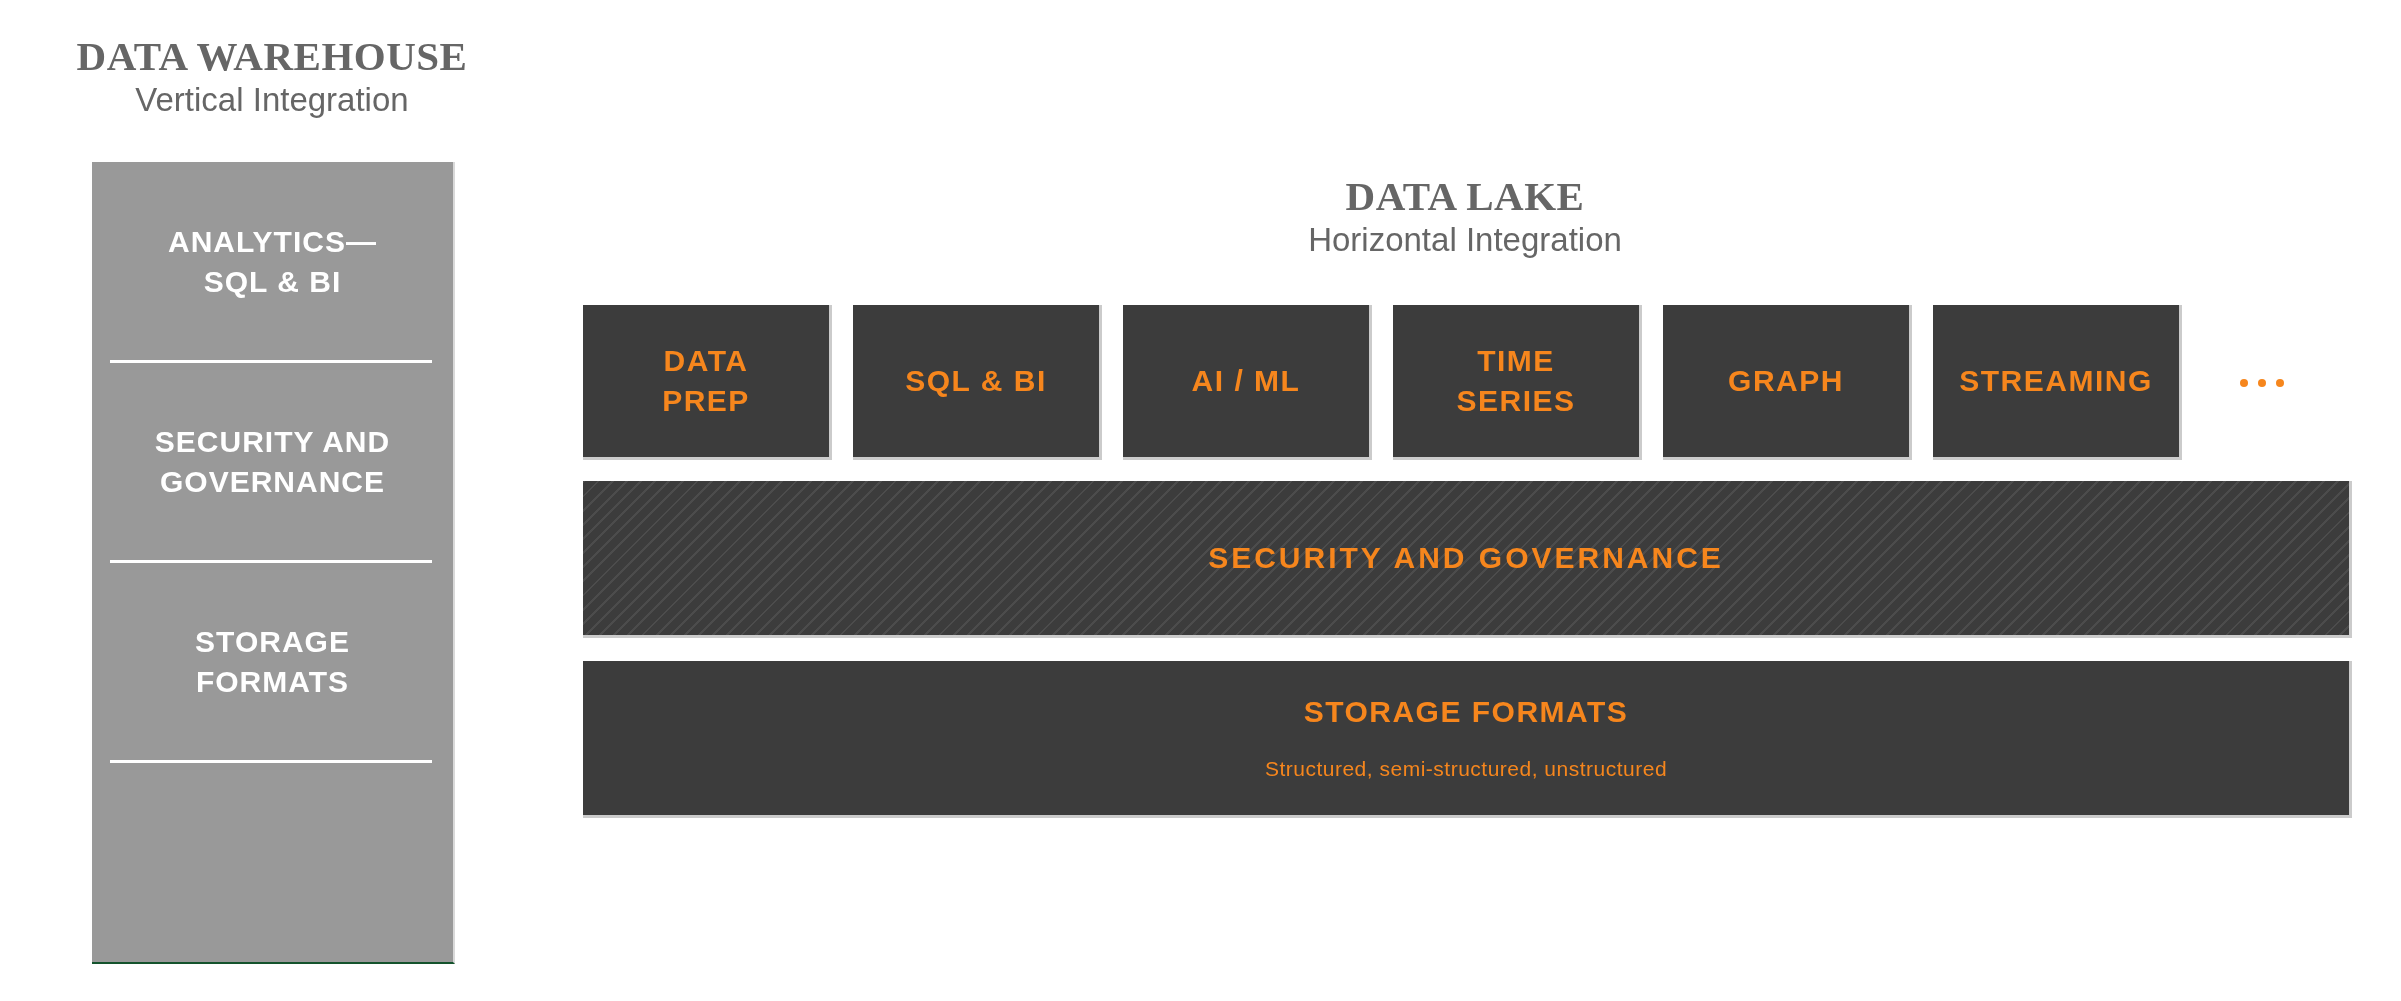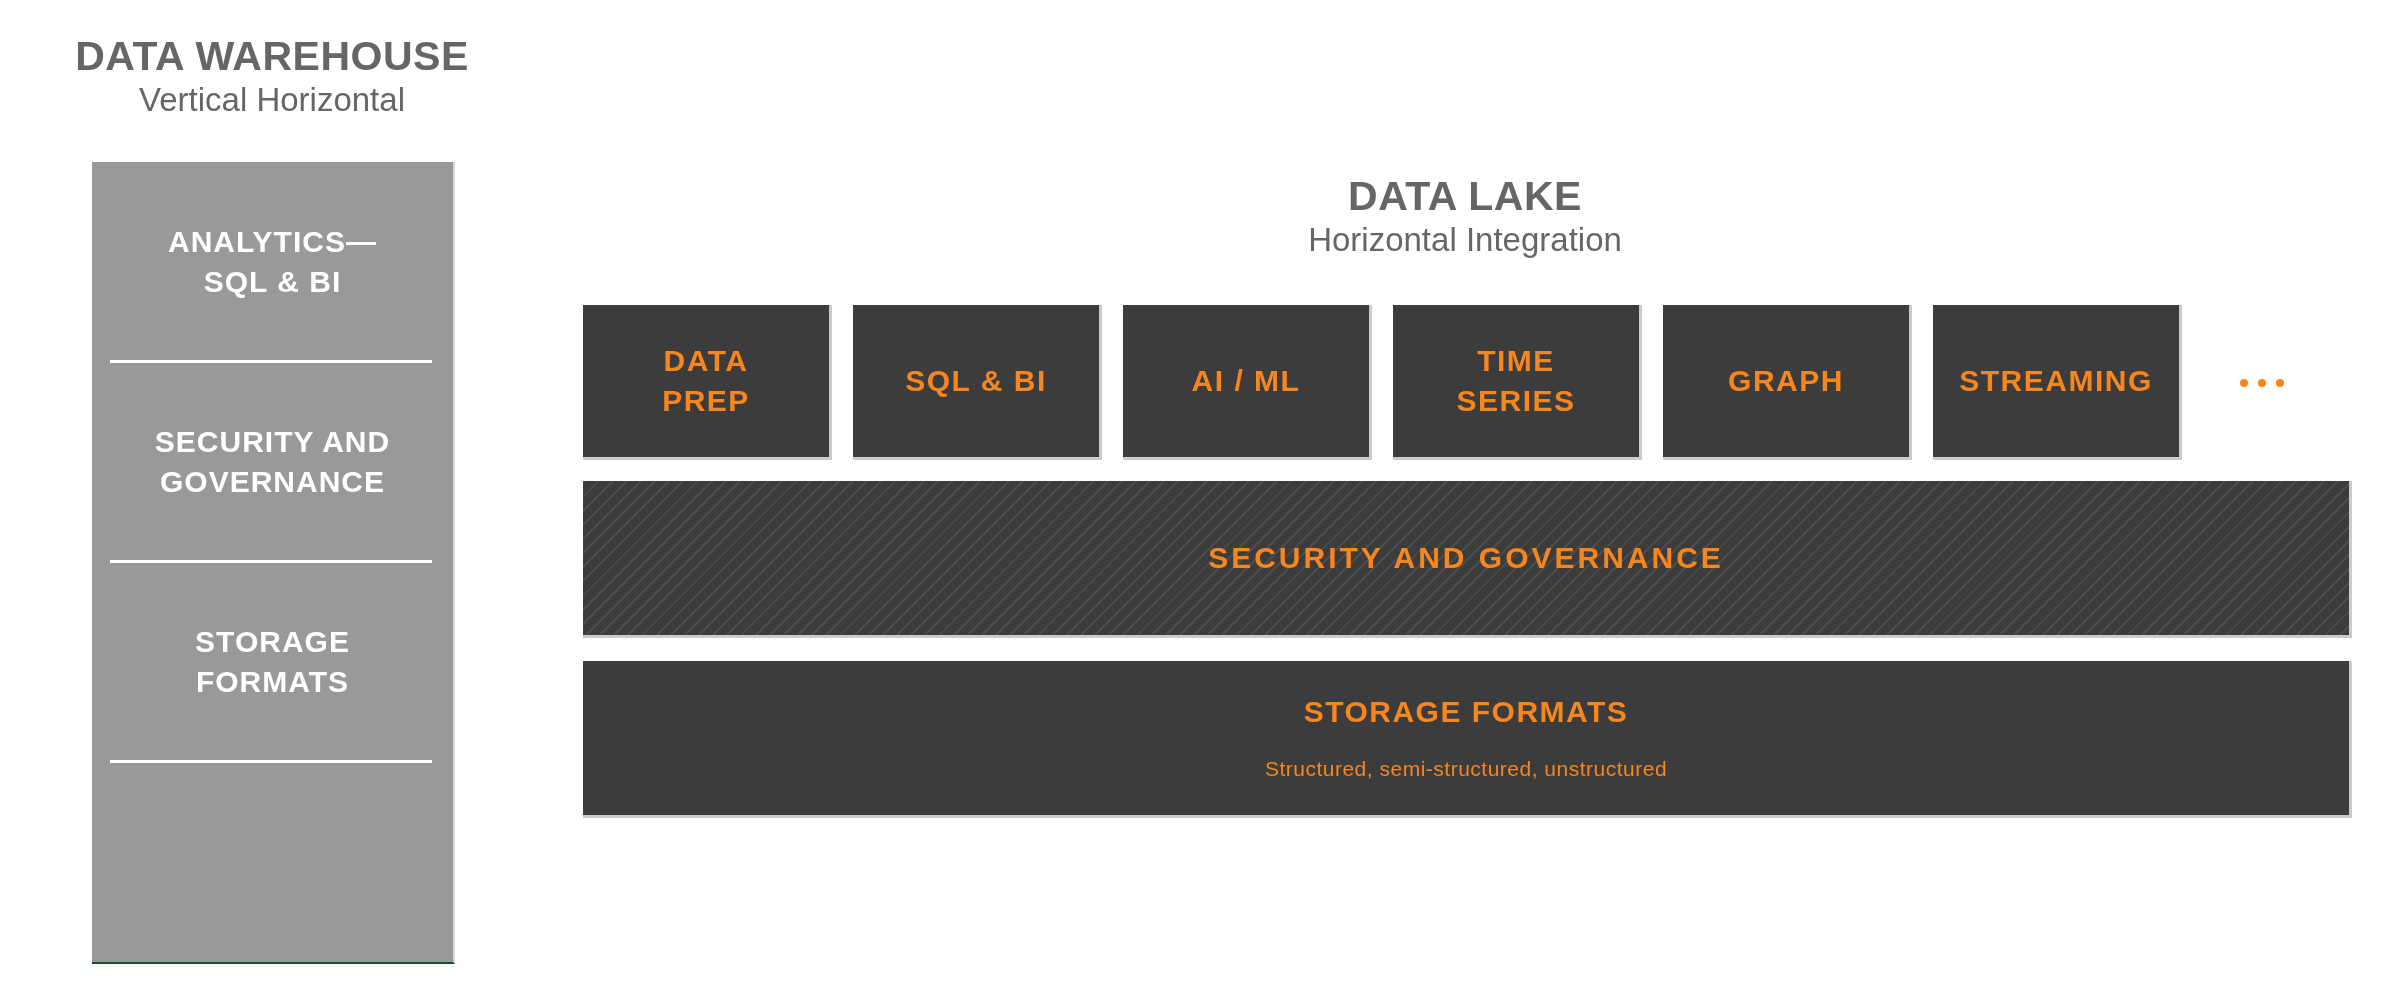--- a/index.html
+++ b/index.html
@@ -17,20 +17,21 @@
   }
 
   
   .heading { position: absolute; text-align: center; color: #666666; }
   .heading .h-title {
     font-size: 41px;
     font-weight: bold;
     letter-spacing: 0.5px;
     line-height: 48px;
     white-space: nowrap;
+    font-family: Liberation Serif, serif;
   }
   .heading .h-sub {
     font-size: 33px;
     line-height: 40px;
     white-space: nowrap;
   }
   .dw-heading { left: 32px;  top: 32px;  width: 480px; }
   .dl-heading { left: 1165px; top: 172px; width: 600px; }
 
   
@@ -149,21 +150,21 @@
     white-space: nowrap;
   }
 </style>
 </head>
 <body>
 
 <div class="canvas">
 
   <div class="heading dw-heading">
     <div class="h-title">DATA WAREHOUSE</div>
-    <div class="h-sub">Vertical Horizontal</div>
+    <div class="h-sub">Vertical Integration</div>
   </div>
 
   <div class="sidebar">
     <div class="layer">
       <span class="layer-label">ANALYTICS—
 SQL &amp; BI</span>
     </div>
     <div class="layer">
       <span class="layer-label">SECURITY AND
 GOVERNANCE</span>

